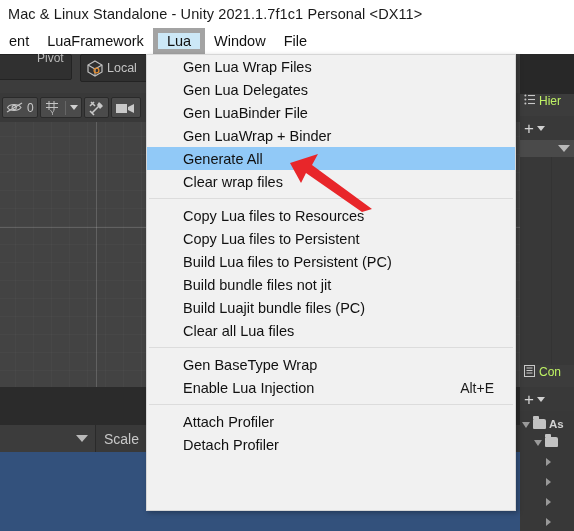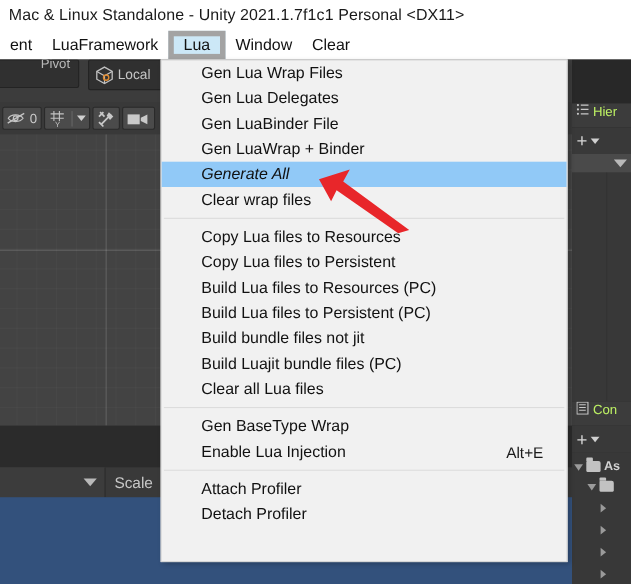--- a/index.html
+++ b/index.html
@@ -343,21 +343,20 @@
     align-items: center;
     padding-left: 36px;
     font-size: 14.5px;
     color: #111111;
     white-space: nowrap;
     cursor: default;
     box-sizing: border-box;
   }
   .mi.selected {
     background: #91c9f7;
-    font-style: italic;
   }
   .mi .shortcut {
     position: absolute;
     right: 21px;
     font-size: 14px;
     color: #1a1a1a;
   }
   .mi-sep {
     height: 1px;
     background: #dcdcdc;
@@ -388,21 +387,21 @@
     <div class="menubar-item">
       <span>LuaFramework</span>
     </div>
     <div class="menubar-item active">
       <span>Lua</span>
     </div>
     <div class="menubar-item">
       <span>Window</span>
     </div>
     <div class="menubar-item">
-      <span>Clear</span>
+      <span>File</span>
     </div>
   </div>
 
   <div class="unity">
 
     <div class="scene-toolbar">
       <div class="pivot-btn">
 
         <span class="pivot-label">Pivot</span>
       </div>
@@ -562,23 +561,20 @@
 
     <div class="mi-sep"></div>
 
     <div class="mi">
       <span>Copy Lua  files to Resources</span>
     </div>
     <div class="mi">
       <span>Copy Lua  files to Persistent</span>
     </div>
     <div class="mi">
-      <span>Build Lua files to Resources (PC)</span>
-    </div>
-    <div class="mi">
       <span>Build Lua files to Persistent (PC)</span>
     </div>
     <div class="mi">
       <span>Build bundle files not jit</span>
     </div>
     <div class="mi">
       <span>Build Luajit bundle files  (PC)</span>
     </div>
     <div class="mi">
       <span>Clear all Lua files</span>

